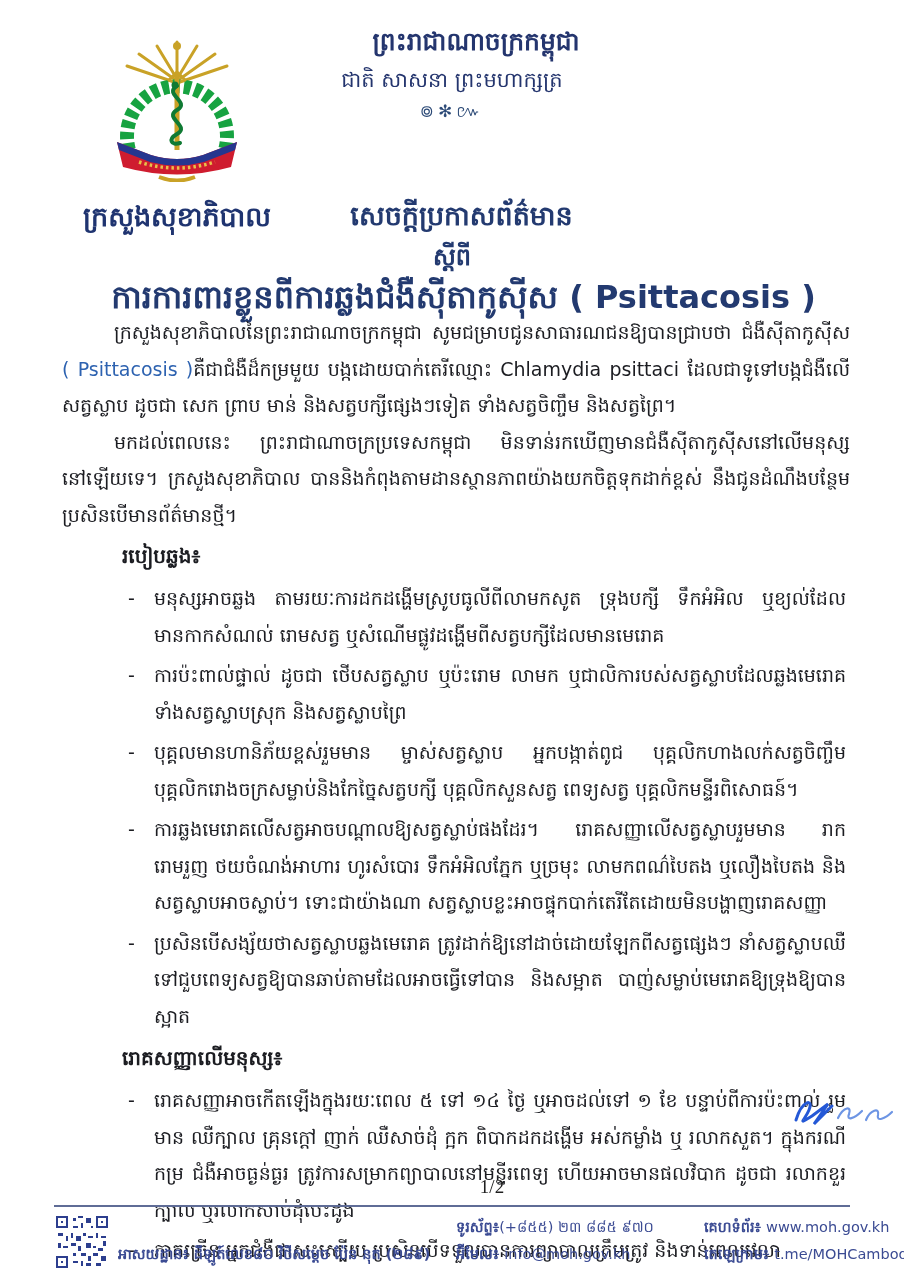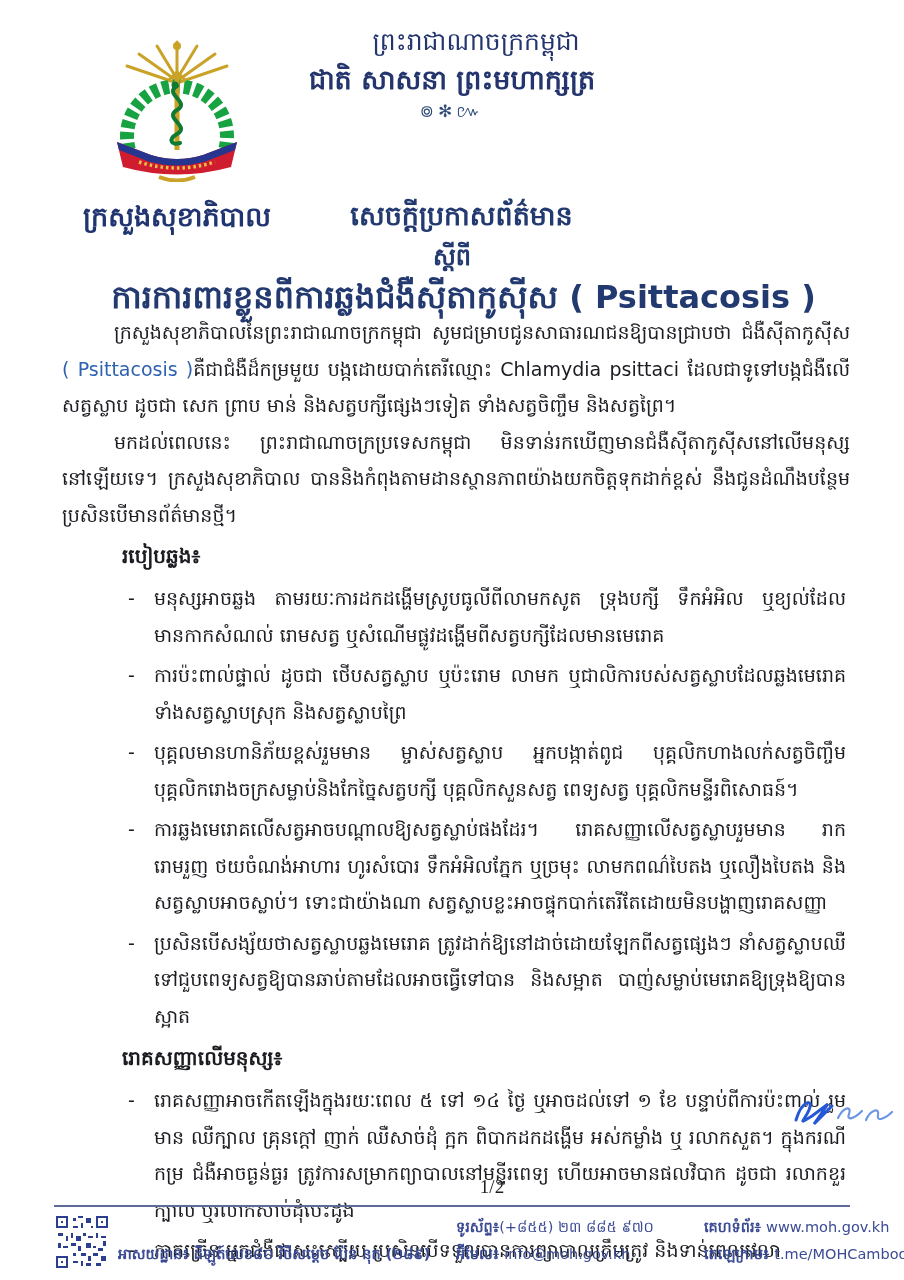--- a/index.html
+++ b/index.html
@@ -2,22 +2,22 @@
 <html><head>
 <meta charset="utf-8">
 <style>
   html,body{margin:0;padding:0;background:#e8e8e8;}
   .page{
     position:relative;width:904px;height:1280px;background:#ffffff;
     font-family:"DejaVu Sans", sans-serif;overflow:hidden;margin:0 auto;
   }
   
   .kingdom{position:absolute;top:22px;left:0;width:100%;text-align:center;color:#24356e;}
-  .kingdom .k1{font-size:25px;font-weight:normal;line-height:40px;margin-left:48px;}
-  .kingdom .k2{font-size:27px;font-weight:bold;line-height:36px;}
+  .kingdom .k1{font-size:25px;font-weight:bold;line-height:40px;margin-left:48px;}
+  .kingdom .k2{font-size:21px;font-weight:normal;line-height:36px;}
   .kingdom .orn{font-size:17px;line-height:26px;color:#2c4a77;letter-spacing:4px;}
   .logo-block{position:absolute;left:50px;top:34px;width:254px;text-align:center;}
   .logo-block .ministry{font-size:27px;font-weight:bold;color:#1f3470;margin-top:14px;line-height:34px;}
   
   .title-block{position:absolute;top:194px;left:0;width:100%;text-align:center;color:#233a70;font-weight:bold;}
   .title-block .t1{font-size:27px;line-height:44px;padding-left:19px;}
   .title-block .t2{font-size:24px;line-height:38px;}
   .title-block .t3{font-size:32px;line-height:42px;padding-left:23px;}
   .title-block .t3 .latin{font-weight:bold;}
   

